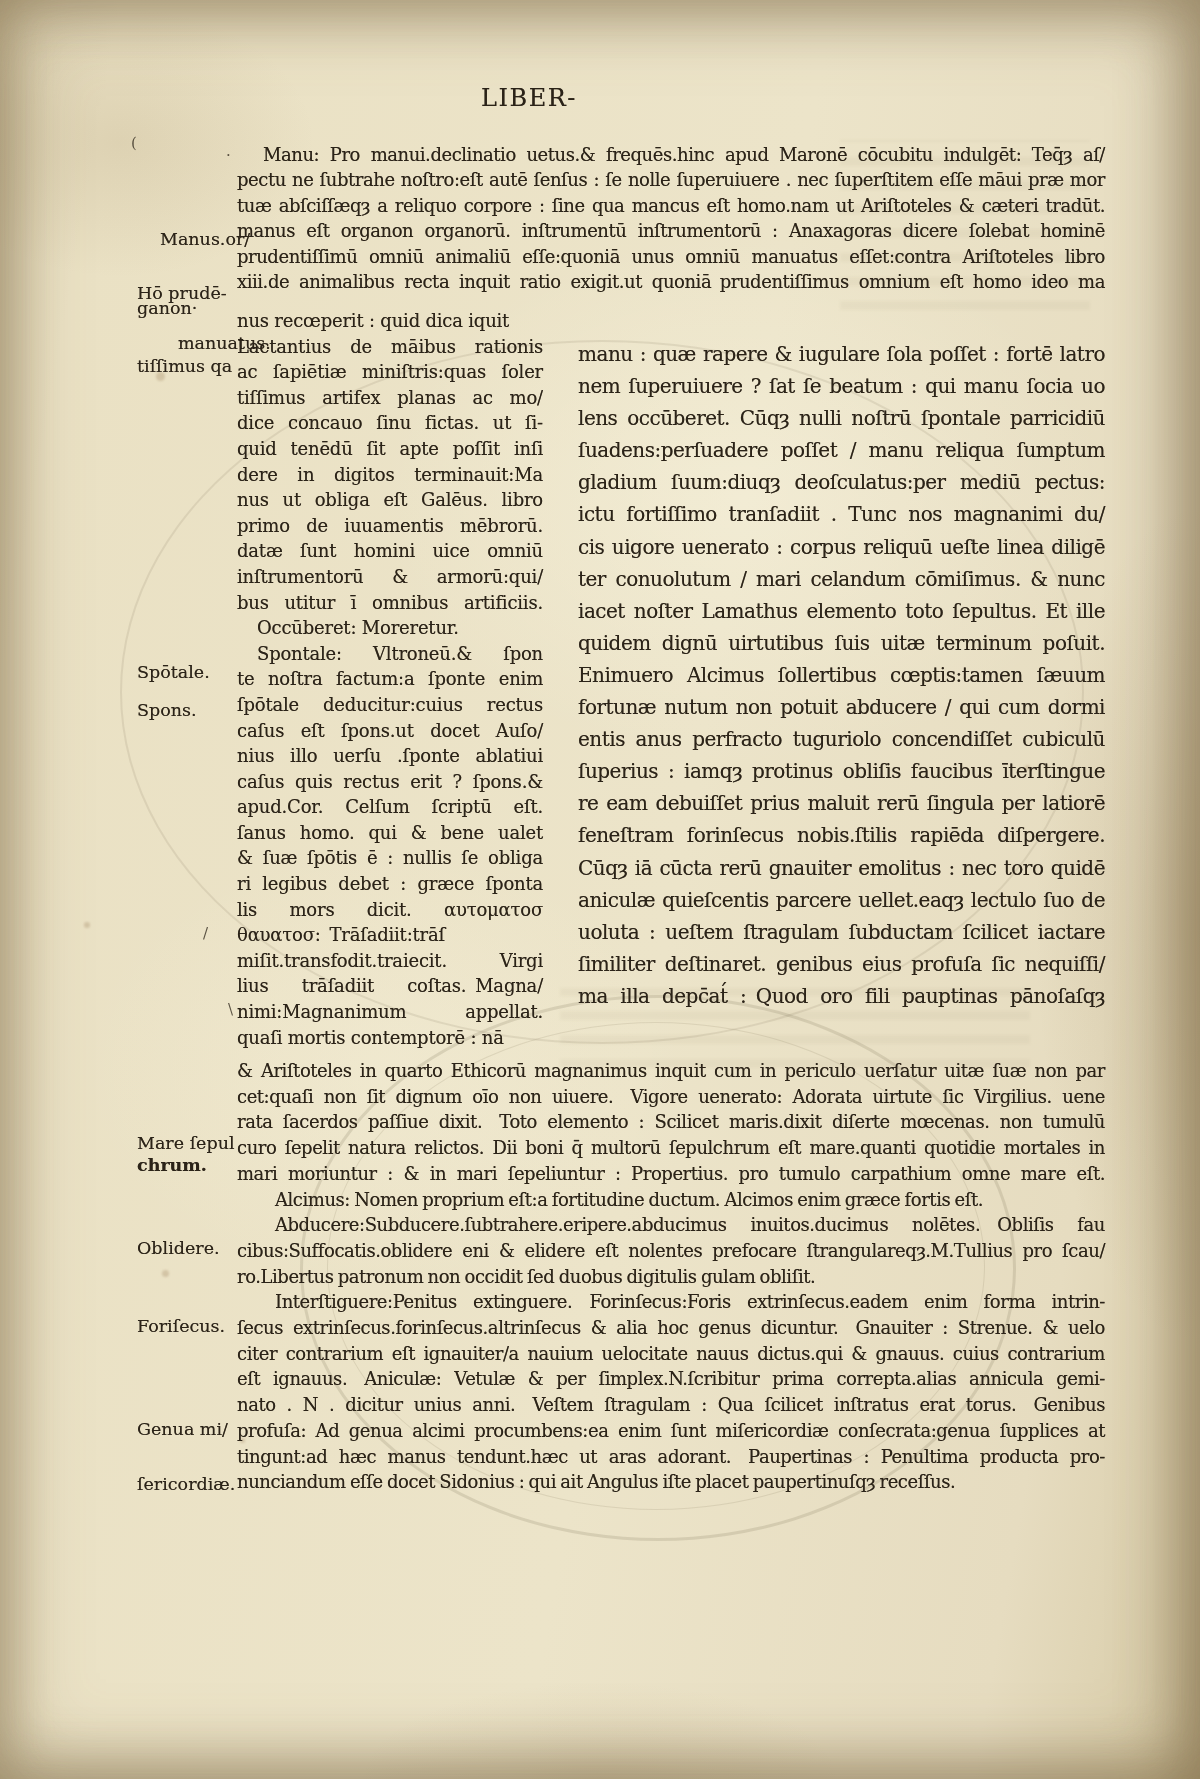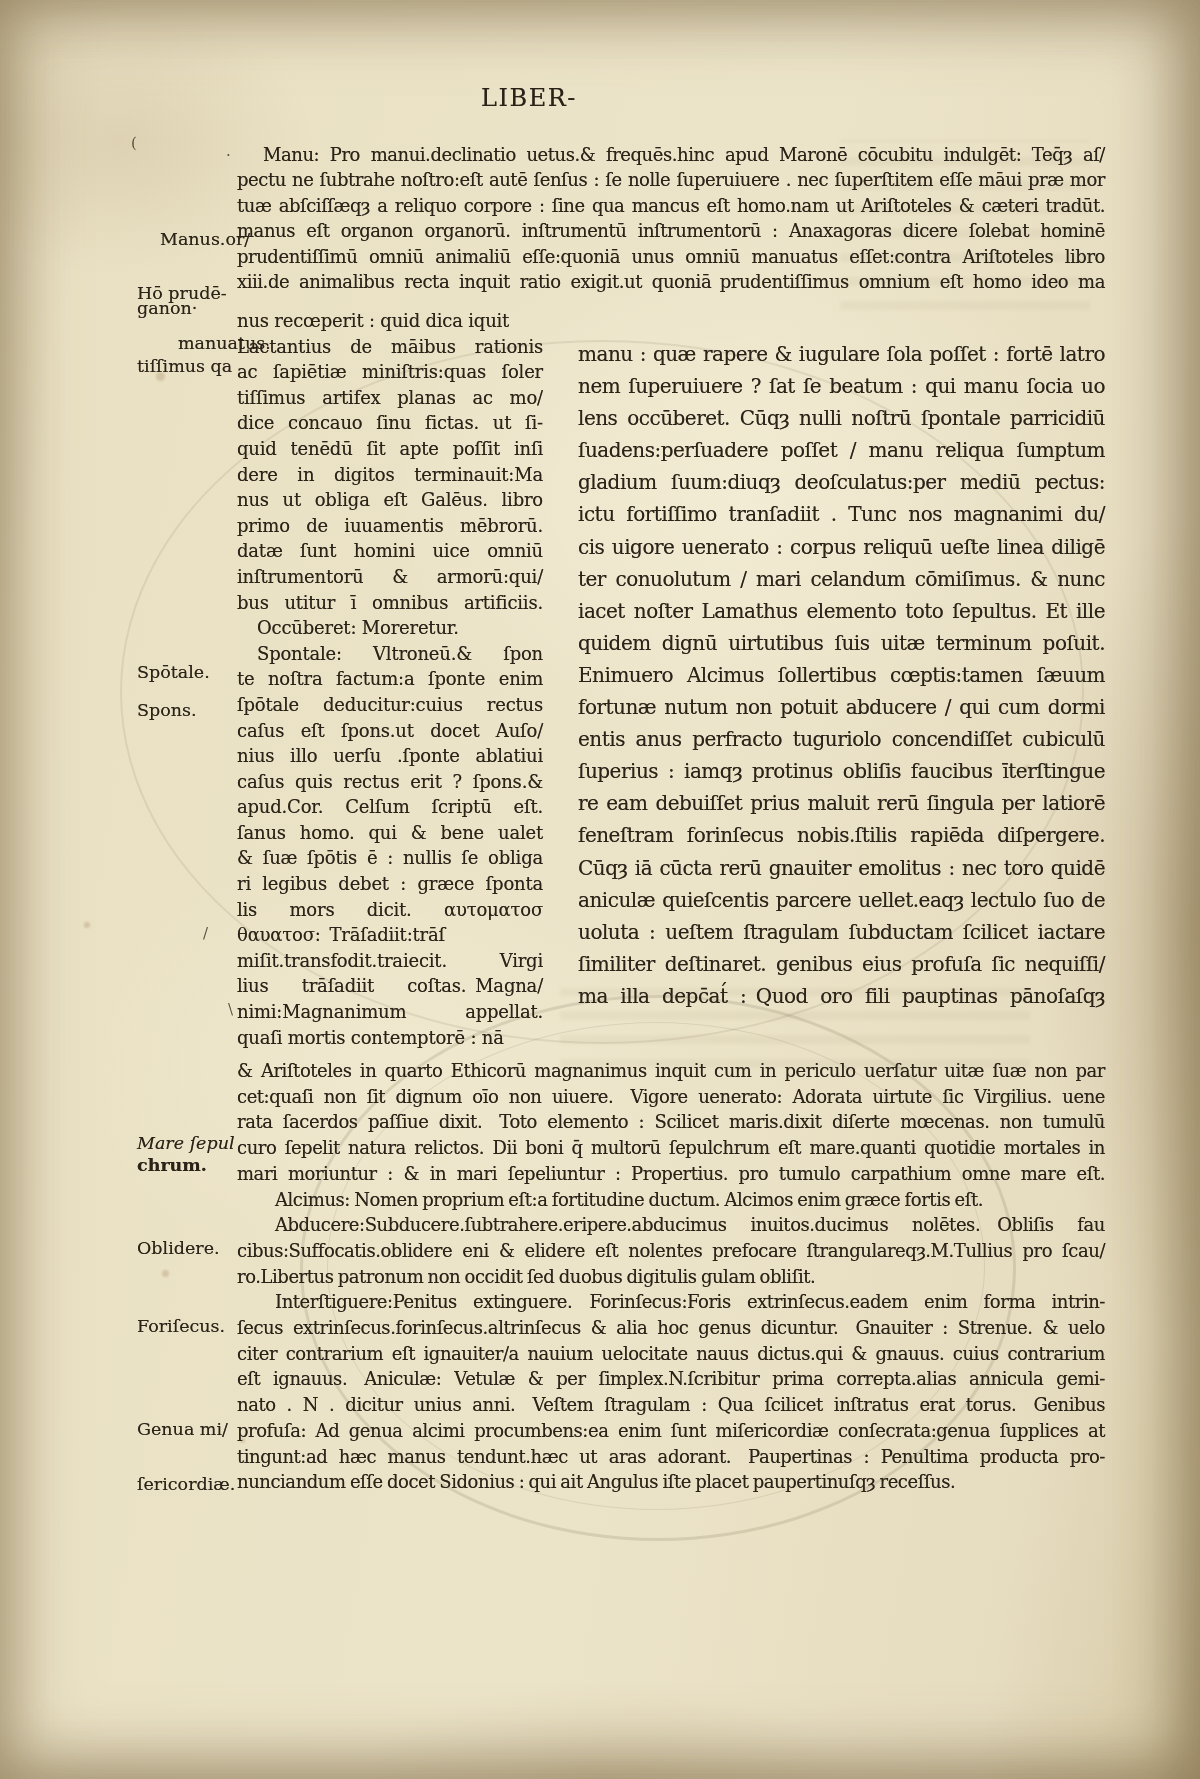--- a/index.html
+++ b/index.html
@@ -71,21 +71,21 @@
   </div>
 
   <div id="margin-notes">
       <div class="line" style="top: 229px; margin-left: 23px;">Manus.or/</div>
       <div class="line" style="top: 254px; margin-top: 44px;">ganon·</div>
       <div class="line" style="top: 283px;">Hō prudē-</div>
       <div class="line" style="top: 324px; margin-top: 32px;">tiſſimus qa</div>
       <div class="line" style="top: 333px; margin-left: 41px;">manuatus.</div>
       <div class="line" style="top: 662px;">Spōtale.</div>
       <div class="line" style="top: 700px;">Spons.</div>
-      <div class="line" style="top: 1133px; font-style: italic;">Mare ſepul</div>
+      <div class="line" style="top: 1133px;">Mare ſepul</div>
       <div class="line" style="top: 1155px; font-weight: bold;">chrum.</div>
       <div class="line" style="top: 1238px;">Oblidere.</div>
       <div class="line" style="top: 1316px;">Foriſecus.</div>
       <div class="line" style="top: 1419px;">Genua mi/</div>
       <div class="line" style="top: 1474px;">ſericordiæ.</div>
     </div>
 
   <div id="top-block" class="textblock">
       <div class="line" style="padding-left: 26px;">Manu: Pro manui.declinatio uetus.&amp; frequēs.hinc apud Maronē cōcubitu indulgēt: Teq̄ȝ aſ/</div>
       <div class="line">pectu ne ſubtrahe noſtro:eſt autē ſenſus : ſe nolle ſuperuiuere . nec ſuperſtitem eſſe māui præ mor</div>

